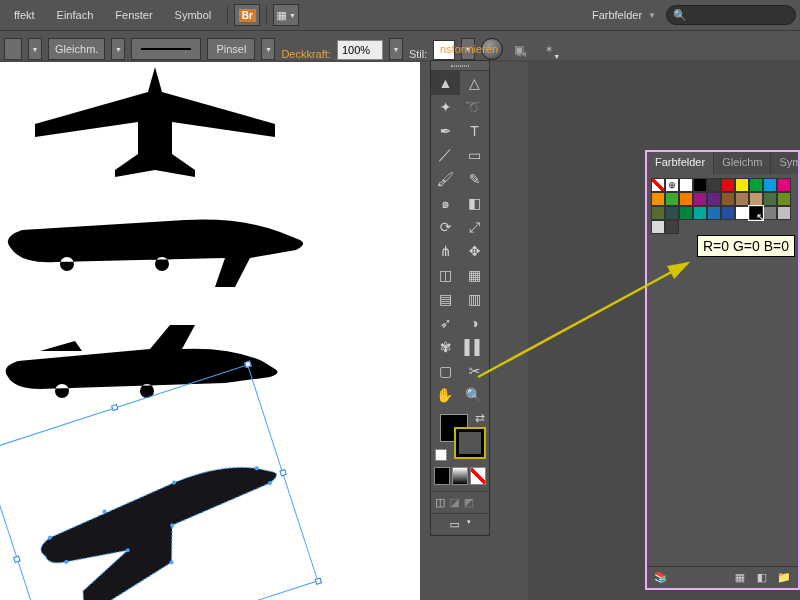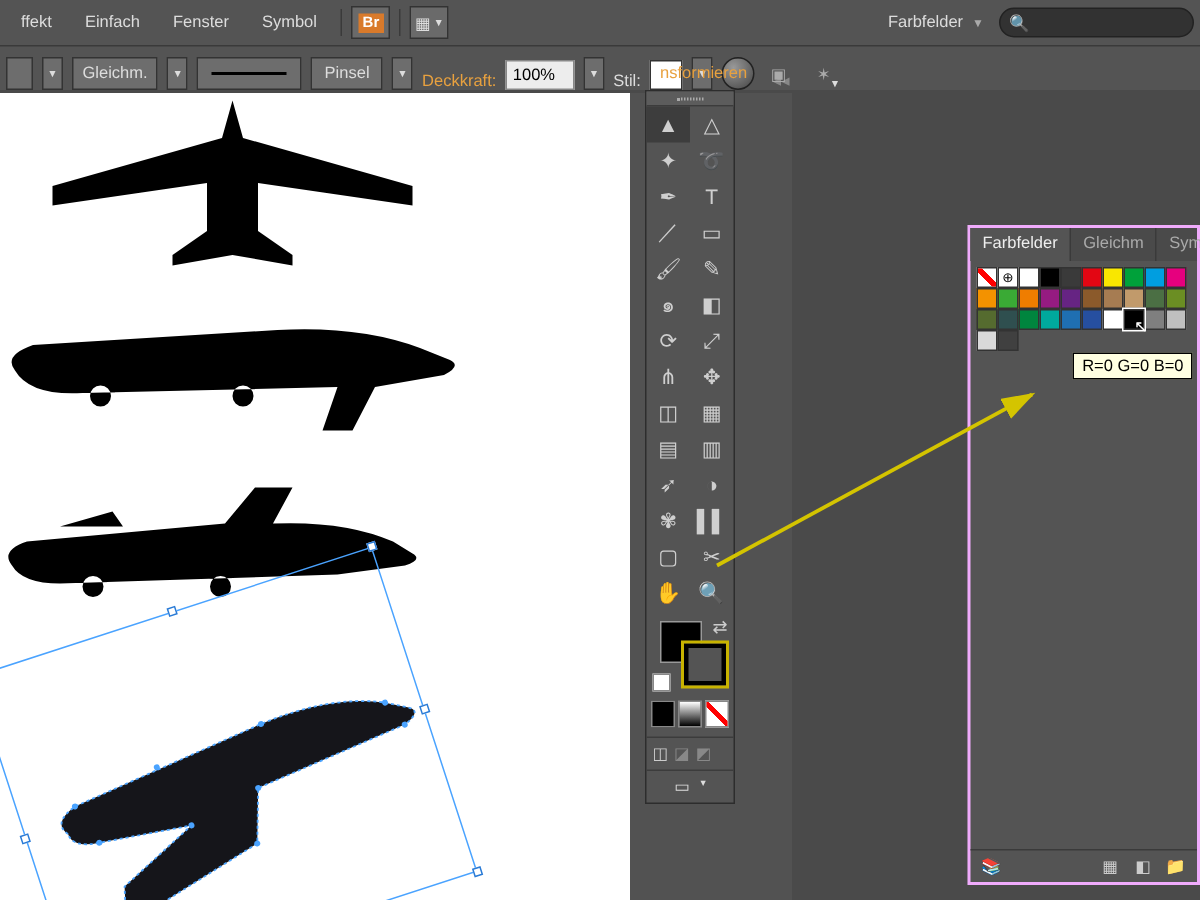--- a/index.html
+++ b/index.html
@@ -42,21 +42,21 @@
   .fs-def{position:absolute;left:4px;bottom:4px;width:12px;height:12px;background:#fff;border:1px solid #888;cursor:pointer}
   .tb-modes{display:flex}
   .mode{width:20px;height:18px;margin:2px 0;cursor:pointer}
   .tb-bottom{padding:4px;border-top:1px solid #3c3c3c;display:flex;gap:4px}
   .panel{position:absolute;right:0;top:150px;width:155px;height:440px;background:#545454;border:2px solid #f0abfc}
   .panel-tabs{display:flex;height:22px;background:#4a4a4a}
   .ptab{padding:4px 8px;color:#aaa;cursor:pointer;border-right:1px solid #3a3a3a}
   .ptab.on{background:#545454;color:#eee}
   .sw-grid{padding:4px 4px 0 4px;display:flex;flex-wrap:wrap;width:148px}
   .sw{width:14px;height:14px;cursor:pointer;border:1px solid #333}
-  .tooltip{position:absolute;right:3px;top:83px;background:#ffffe1;color:#000;border:1px solid #000;padding:2px 5px;font-size:11px}
+  .tooltip{position:absolute;right:3px;top:83px;background:#ffffe1;color:#000;border:1px solid #000;padding:2px 5px;font-size:14px}
   .panel-footer{position:absolute;bottom:0;left:0;right:0;height:22px;border-top:1px solid #3a3a3a;display:flex;align-items:center;padding:0 6px;gap:6px}
   .pf-ic{width:16px;height:14px;display:flex;align-items:center;justify-content:center;color:#ccc;cursor:pointer}
   .arrow-annot{position:absolute;left:470px;top:255px;pointer-events:none}
 </style>
 </head>
 <body>
 
 <div class="menubar">
   <div class="menu-item">ffekt</div>
   <div class="menu-item">Einfach</div>

